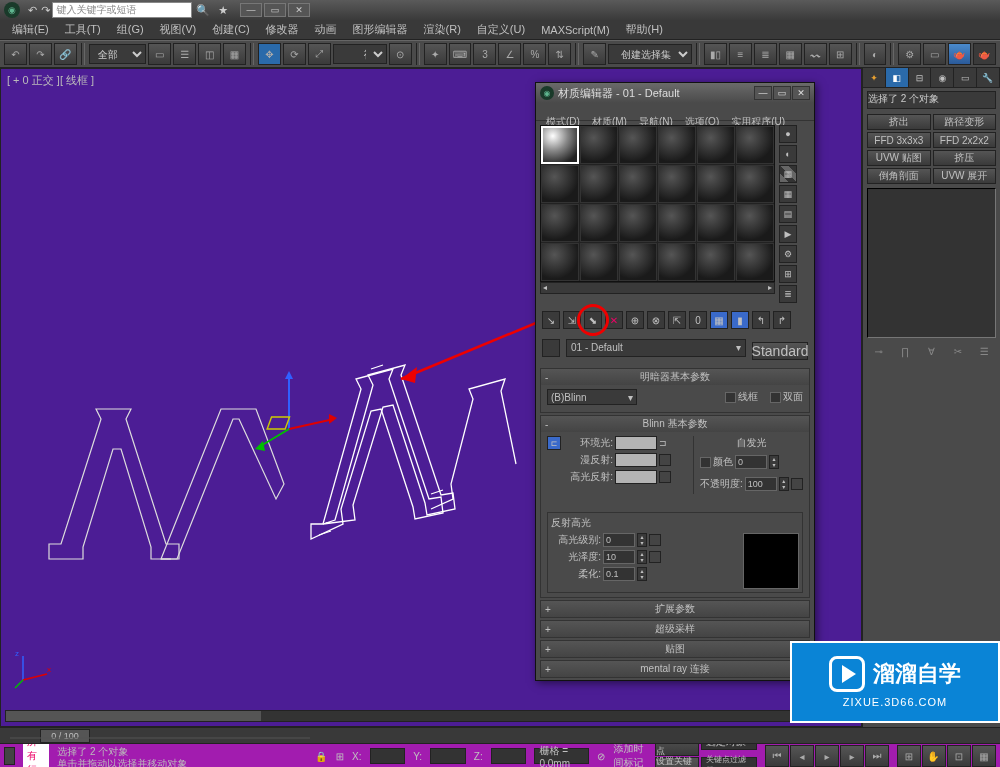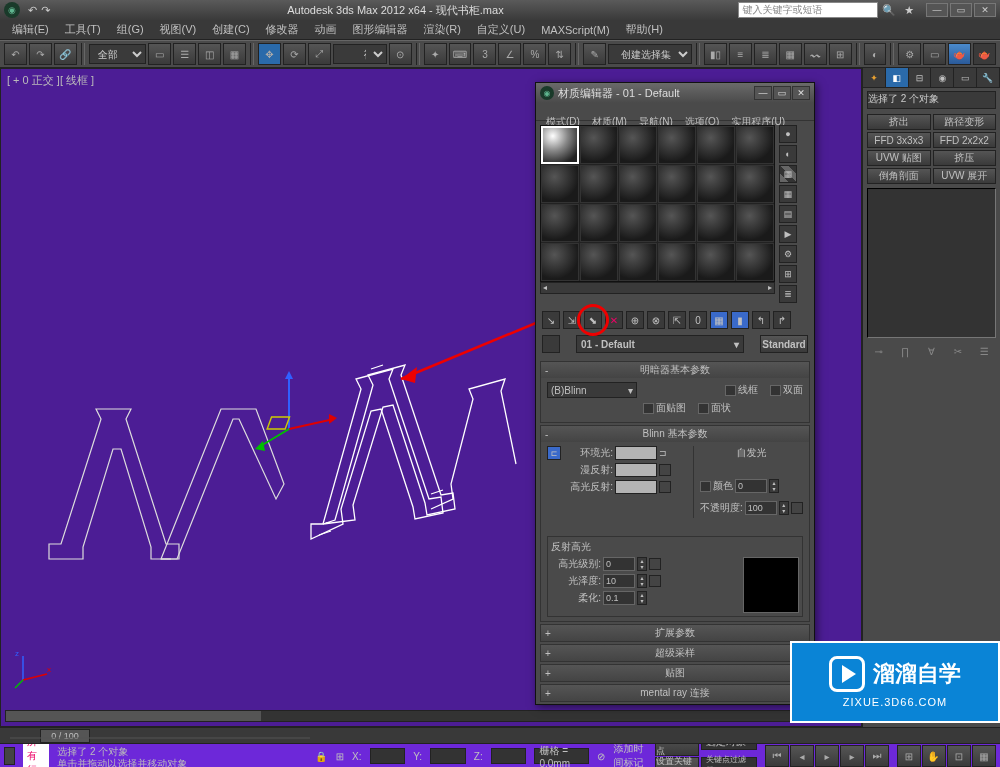--- a/index.html
+++ b/index.html
@@ -63,43 +63,43 @@
 .mat-swatches { display: grid; grid-template-columns: repeat(6, 38px); grid-template-rows: repeat(4, 38px); gap: 1px; background: #222; border: 1px solid #111; }
 .sw { background: radial-gradient(circle at 35% 30%, #555, #1a1a1a 70%); border: 1px solid #333; }
 .sw.sel { background: radial-gradient(circle at 30% 25%, #fff, #888 40%, #222 80%); outline: 2px solid #fff; outline-offset: -2px; }
 .mat-side { width: 20px; display:flex; flex-direction:column; gap:2px; }
 .mat-side span { width:18px; height:18px; background:#3a3a3a; border:1px solid #222; display:flex;align-items:center;justify-content:center;font-size:9px; }
 .mat-scroll { height:12px; background:#3a3a3a; border:1px solid #222; display:flex; justify-content:space-between; padding:0 2px; font-size:8px; }
 .mat-tool-row { display:flex; gap:3px; padding:4px 6px; align-items:center; }
 .mat-tool-row .tb { width:18px; height:18px; background:#3a3a3a; border:1px solid #222; display:flex;align-items:center;justify-content:center;font-size:10px; }
 .circled { position: relative; }
 .red-circle { position: absolute; width: 32px; height: 32px; border: 3px solid #e00; border-radius: 50%; pointer-events: none; }
-.mat-name-row { display:flex; gap:16px; padding:2px 6px 6px; align-items:center;font-weight:bold; }
+.mat-name-row { display:flex; gap:6px; padding:2px 6px 6px; align-items:center; }
 .mat-name-row .nb { width:18px; height:18px; background:#3a3a3a; border:1px solid #222; }
 .mat-name-sel { flex:1; height:18px; background:#3a3a3a; border:1px solid #222; font-size:10px; padding:0 4px; display:flex; align-items:center; justify-content:space-between; }
-.mat-type-btn { width:48px; height:18px; background:linear-gradient(#555,#3a3a3a); border:1px solid #222; font-size:10px; display:flex;align-items:center;justify-content:center; }
+.mat-type-btn { width:56px; height:18px; background:linear-gradient(#555,#3a3a3a); border:1px solid #222; font-size:14px; display:flex;align-items:center;justify-content:center;margin-top:7px; }
 
 .rollout { margin: 2px 4px; border: 1px solid #333; background: #4a4a4a; }
 .rollout-head { height: 16px; background: linear-gradient(#555,#444); display:flex; align-items:center; justify-content:center; font-size:10px; position:relative; }
 .rollout-head .tog { position:absolute; left:4px; }
 .rollout-body { padding: 4px 6px; font-size: 10px; }
 .param-row { display:flex; align-items:center; gap:2px; margin-bottom: 3px; }
 .param-label { width: 50px; text-align: right; }
 .color-sw { width: 42px; height: 14px; background: #b4b4b4; border: 1px solid #222; }
 .cb { width:11px; height:11px; background:#333; border:1px solid #666; display:inline-block; }
 .spin { width: 32px; height: 14px; background: #333; border: 1px solid #666; font-size: 9px; padding: 0 2px; display:flex; align-items:center; }
 .spin-btns { width:10px; height:14px; background:#3a3a3a; border:1px solid #222; display:flex; flex-direction:column; }
 .spin-btns i { flex:1; font-size:6px; text-align:center; line-height:6px; font-style:normal; }
 .preview-box { width: 56px; height: 56px; background: #000; border: 1px solid #666; }
 .shader-sel { width:90px; height:16px; background:#3a3a3a; border:1px solid #222; font-size:10px; padding:0 3px; display:flex;align-items:center;justify-content:space-between; }
 .hl-group { border:1px solid #333; padding:3px; margin-top:14px; }
 .hl-group-title { font-size:10px; margin-bottom:3px; }
 
 
-.bottom { position: absolute; left:0; right:0; bottom: 0; height: 40px; background: #6d28d9; border-top: 1px solid #222; }
+.bottom { position: absolute; left:0; right:0; bottom: 0; height: 40px; background: #a21caf; border-top: 1px solid #222; }
 .timeline { height: 16px; background: #393939; border-bottom: 1px solid #222; position: relative; display:flex; align-items:center; }
 .time-slider { position:absolute; left:40px; width:50px; height:14px; background:#555; border:1px solid #222; font-size:9px; display:flex;align-items:center;justify-content:center; }
 .time-ticks { position:absolute; left:10px; right:200px; bottom:0; height:10px; }
 .status-row { height: 24px; display:flex; align-items:center; padding: 0 4px; gap: 8px; font-size: 10px; }
 .status-box { background:#333; border:1px solid #222; padding:1px 4px; height:16px; display:flex;align-items:center; }
 .key-btn { width: 44px; height: 22px; background: linear-gradient(#555,#3a3a3a); border: 1px solid #222; font-size: 9px; display:flex;align-items:center;justify-content:center; }
 .prompt-area { display:flex; flex-direction:column; gap:1px; flex:0 0 250px; }
 .prompt-area div { height:11px; font-size:10px; color:#bbb; }
 
 
@@ -113,23 +113,20 @@
 .vp-scroll-h { position:absolute; left:4px; bottom:4px; right:4px; height:12px; background:#333; border:1px solid #222; }
 .vp-scroll-h .thumb { position:absolute; left:0; width:30%; top:0; bottom:0; background:#555; }
 </style>
 </head>
 <body>
 
 <div class="title-bar">
   <div class="app-icon">◉</div>
   <span style="margin:0 2px;">↶</span>
   <span style="margin:0 2px;">↷</span>
-  <div class="title-text">
-    <span>Autodesk 3ds Max  2012 x64</span> - <span>现代书柜.max</span>
-  </div>
   <div class="search-box">键入关键字或短语</div>
   <span style="margin:0 4px;">🔍</span>
   <span style="margin:0 4px;">★</span>
   <div class="win-btns">
     <span>—</span>
     <span>▭</span>
     <span>✕</span>
   </div>
 </div>
 
@@ -371,28 +368,20 @@
             <span>(B)Blinn</span>
             <span>▾</span>
           </div>
         <div style="flex:1"></div>
         <span class="cb"></span>
           <span>线框</span>
         <span style="width:8px;"></span>
         <span class="cb"></span>
           <span>双面</span>
       </div>
-      <div class="param-row">
-        <div style="width:94px;"></div>
-        <span class="cb"></span>
-          <span>面贴图</span>
-        <span style="width:8px;"></span>
-        <span class="cb"></span>
-          <span>面状</span>
-      </div>
     </div>
   </div>
 
   <div class="rollout">
     <div class="rollout-head">
         <span class="tog">-</span>
         <span>Blinn 基本参数</span>
       </div>
     <div class="rollout-body" style="display:flex; gap:6px;">
       <div style="flex:1;">
@@ -409,21 +398,21 @@
           <span class="tb" style="width:12px;height:12px;background:#444;border:1px solid #222;"></span>
         </div>
         <div class="param-row">
           <span style="width:14px;"></span>
           <span class="param-label">高光反射:</span>
           <div class="color-sw"></div>
           <span class="tb" style="width:12px;height:12px;background:#444;border:1px solid #222;"></span>
         </div>
       </div>
       <div style="width:110px; border-left:1px solid #333; padding-left:6px;">
-        <div style="text-align:center; font-size:10px; margin-bottom:19px;">自发光</div>
+        <div style="text-align:center; font-size:10px; margin-bottom:5px;">自发光</div>
         <div class="param-row">
           <span class="cb"></span>
           <span>颜色</span>
           <div class="spin">0</div>
           <div class="spin-btns">
               <i>▴</i>
               <i>▾</i>
             </div>
         </div>
         <div class="param-row" style="margin-top:8px;">

